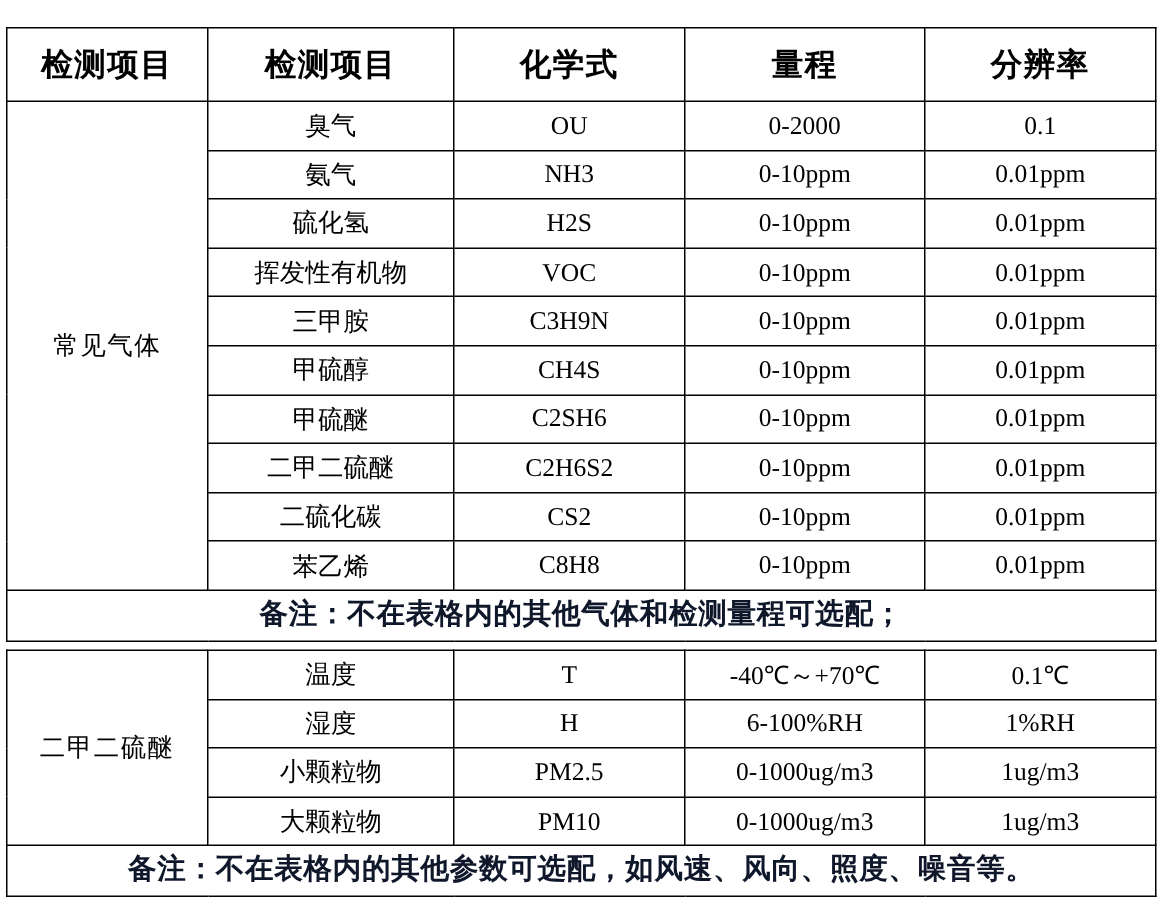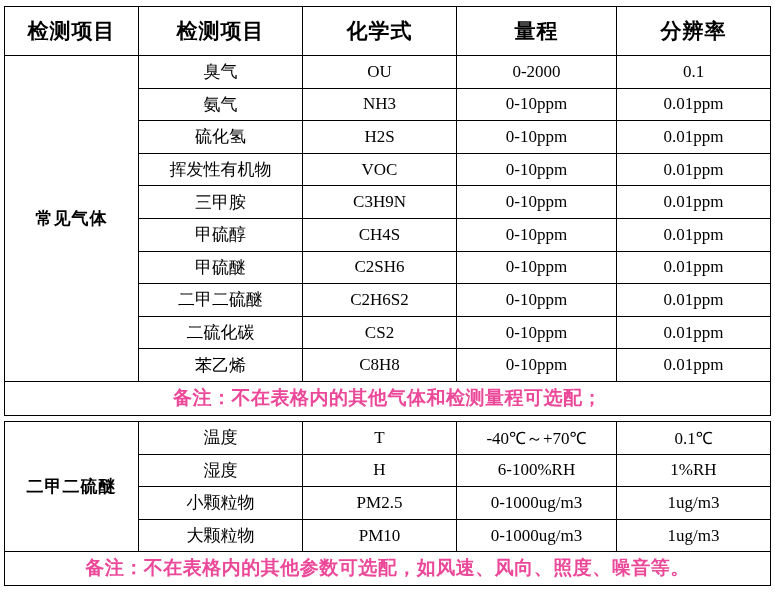--- a/index.html
+++ b/index.html
@@ -11,21 +11,21 @@
     width: 775px;
     height: 610px;
     font-family: "Liberation Serif", serif;
     color: #000000;
     overflow: hidden;
   }
   .sheet {
     width: 752px;
     height: 610px;
     box-sizing: border-box;
-    padding: 6px 4px 0 4px;
+    padding: 18px 4px 0 4px;
   }
   table.spec {
     width: 766px;
     border-collapse: collapse;
     table-layout: fixed;
   }
   table.spec td, table.spec th {
     border: 1px solid #000000;
     text-align: center;
     vertical-align: middle;
@@ -44,27 +44,27 @@
     font-weight: bold;
     letter-spacing: 1px;
   }
   tr.data-row td {
     height: 31.6px;
     font-size: 17px;
     margin-left: 44px;
   }
   td.group-label {
     font-size: 19px;
-    font-weight: bold;
+    font-weight: normal;
     letter-spacing: 1px;
   }
   td.note {
     text-align: left;
     padding: 7px 8px 8px 8px;
-    color: #ec4899;
+    color: #0f172a;
     font-weight: bold;
     font-size: 19px;
     letter-spacing: 0.5px;
     line-height: 1.2;
     height: 33px;
   }
   .gap {
     height: 5px;
   }
   .cjk {

